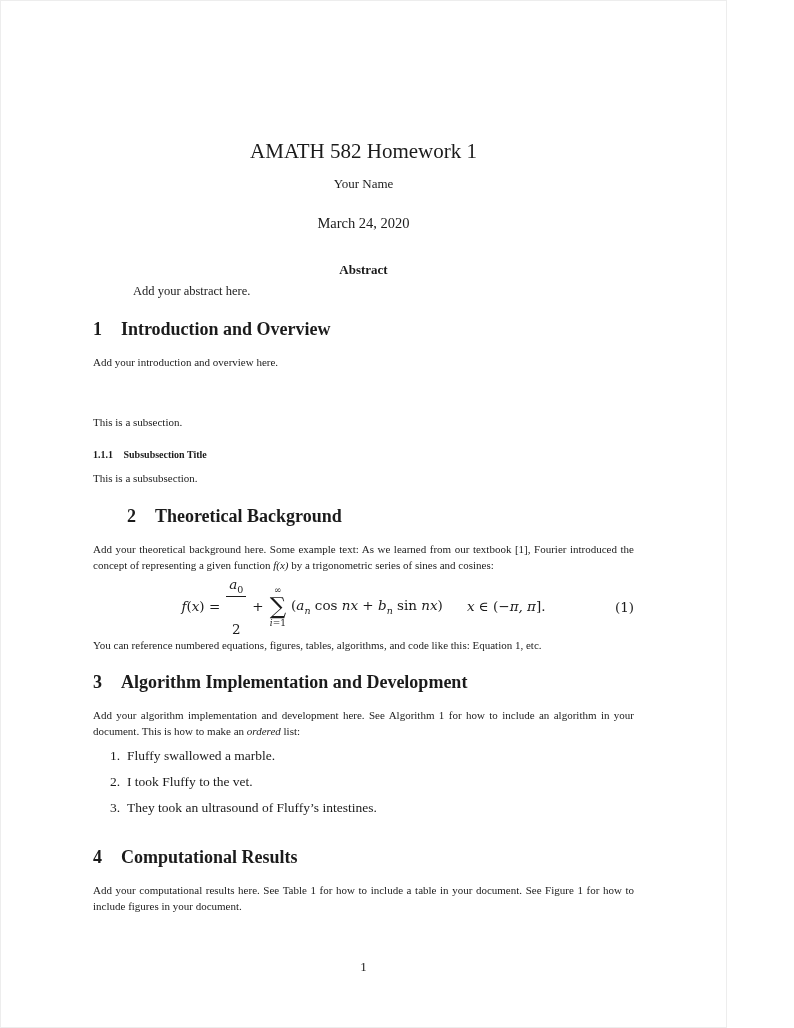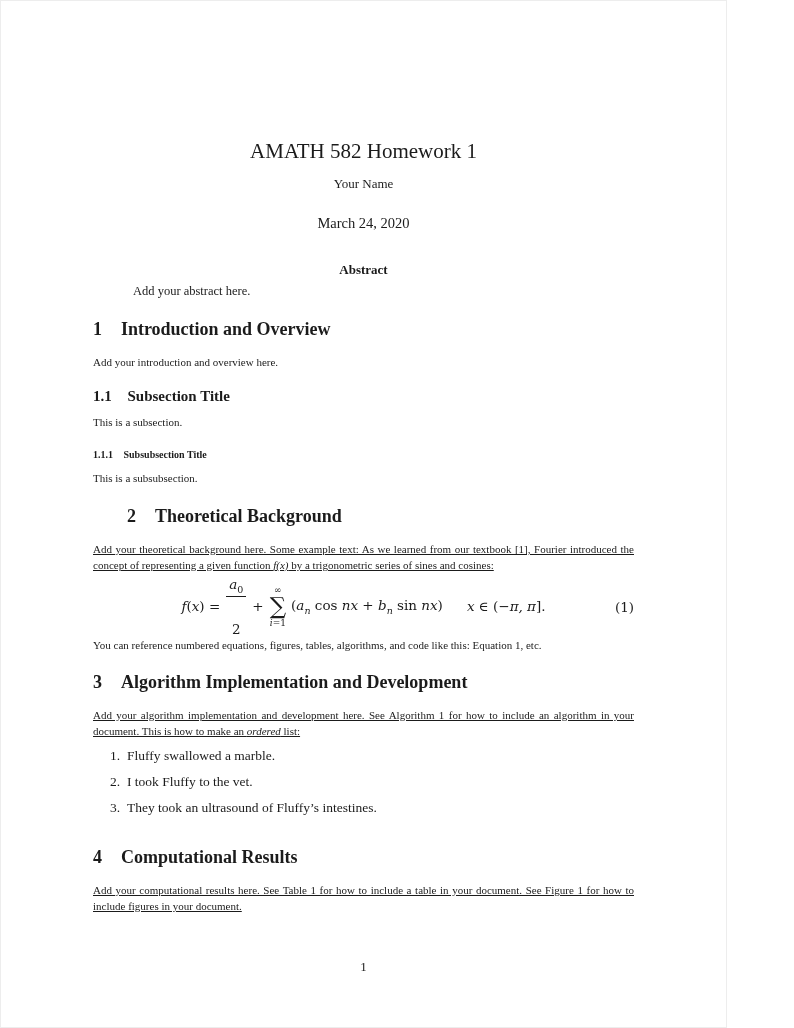--- a/index.html
+++ b/index.html
@@ -23,21 +23,21 @@
   .abstract-head { top: 262px; font-size: 13px; font-weight: 700; }
   .abstract-body { top: 284px; left: 121px; right: 121px; font-size: 12.5px; text-indent: 12px; }
 
   .sec-head { font-weight: 700; line-height: 1.1; }
   .h-sec { font-size: 18px; }
   .h-subsec { font-size: 15px; }
   .h-subsubsec { font-size: 10px; }
   .sec-num { display: inline-block; margin-right: 1.05em; }
 
   .para, .line { font-size: 11px; line-height: 16px; }
-  .para { text-align: justify; text-decoration: underline; }
+  .para { text-align: justify; }
   .it { font-style: italic; }
 
   .s1-head { top: 320px; }   .s1-body { top: 354px; }
   .s11-head { top: 388px; }  .s11-body { top: 414px; }
   .s111-head { top: 449px; } .s111-body { top: 470px; }
   .s2-head { top: 507px; margin-left: 34px; }   .s2-para { top: 541px; }
   .s2-note { top: 637px; }
   .s3-head { top: 673px; }   .s3-para { top: 707px; }
   .s3-list { top: 748px; }
   .s4-head { top: 848px; }   .s4-para { top: 882px; }
@@ -79,23 +79,20 @@
   <p class="abs center doc-date">March 24, 2020</p>
 
   <p class="abs abstract-body">Add your abstract here.</p>
   <p class="abs center abstract-head">Abstract</p>
 
   <h2 class="abs sec-head h-sec s1-head">
     <span class="sec-num">1</span><span>Introduction and Overview</span>
   </h2>
   <p class="abs line s1-body">Add your introduction and overview here.</p>
 
-  <h3 class="abs sec-head h-subsec s11-head">
-    <span class="sec-num">1.1</span><span>Subsection Title</span>
-  </h3>
   <p class="abs line s11-body">This is a subsection.</p>
 
   <h4 class="abs sec-head h-subsubsec s111-head">
     <span class="sec-num">1.1.1</span><span>Subsubsection Title</span>
   </h4>
   <p class="abs line s111-body">This is a subsubsection.</p>
 
   <h2 class="abs sec-head h-sec s2-head">
     <span class="sec-num">2</span><span>Theoretical Background</span>
   </h2>

